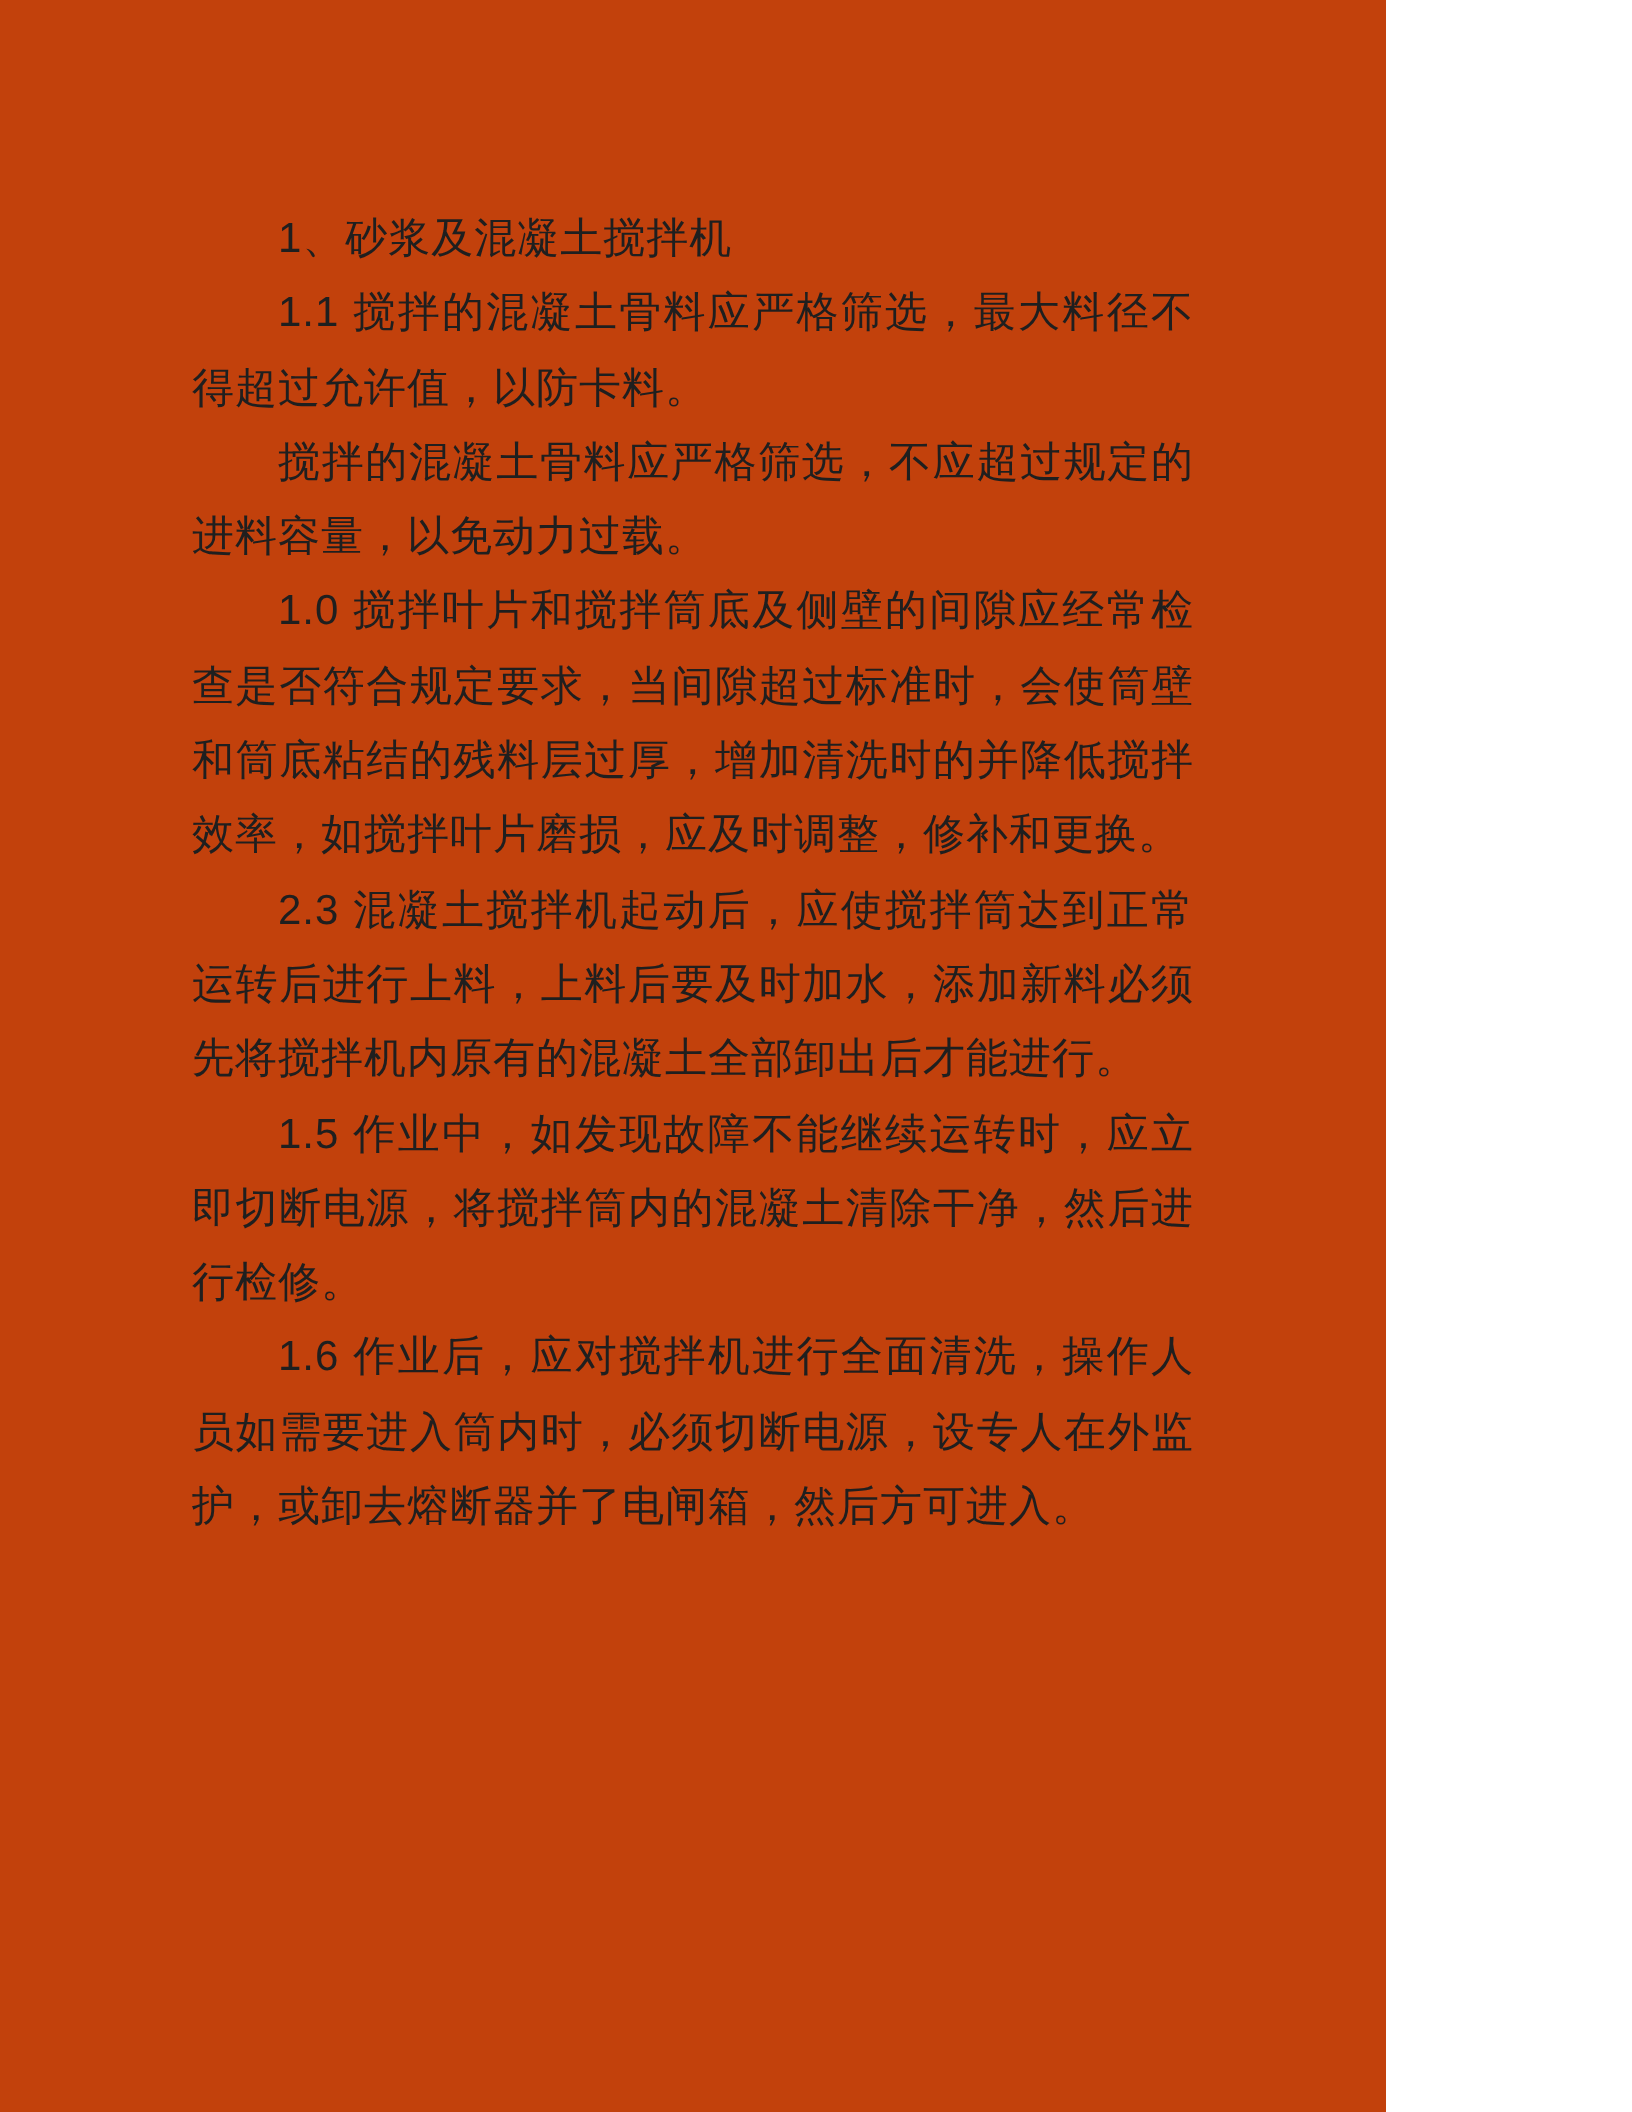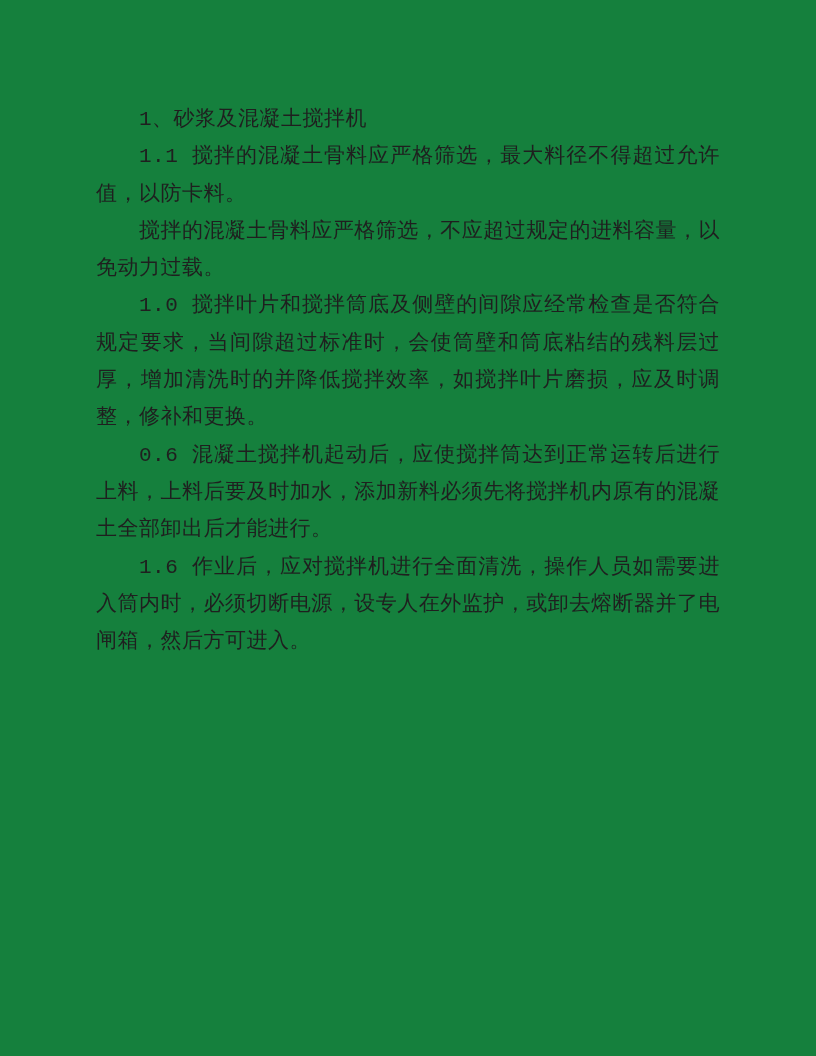--- a/index.html
+++ b/index.html
@@ -2,27 +2,27 @@
 <html><head>
 <meta charset="utf-8">
 <style>
   html, body {
     margin: 0;
     padding: 0;
     background: #ffffff;
   }
   .page {
     position: relative;
-    width: 816px;
+    width: 693px;
     height: 1056px;
     box-sizing: border-box;
-    background: #15803d;
+    background: #c2410c;
     padding: 101px 96px 0 96px;
     overflow: hidden;
-    font-family: Liberation Mono, monospace;
+    font-family: Liberation Sans, sans-serif;
     color: #1f1f1f;
   }
   .doc-body p {
     margin: 0;
     font-size: 21px;
     line-height: 37.3px;
     text-indent: 43px;
     text-align: justify;
     text-align-last: left;
     letter-spacing: 0.5px;
@@ -31,16 +31,17 @@
 </style>
 </head>
 <body>
 
 <div class="page">
   <div class="doc-body">
     <p>1、砂浆及混凝土搅拌机</p>
     <p>1.1 搅拌的混凝土骨料应严格筛选，最大料径不得超过允许值，以防卡料。</p>
     <p>搅拌的混凝土骨料应严格筛选，不应超过规定的进料容量，以免动力过载。</p>
     <p>1.0 搅拌叶片和搅拌筒底及侧壁的间隙应经常检查是否符合规定要求，当间隙超过标准时，会使筒壁和筒底粘结的残料层过厚，增加清洗时的并降低搅拌效率，如搅拌叶片磨损，应及时调整，修补和更换。</p>
-    <p>0.6 混凝土搅拌机起动后，应使搅拌筒达到正常运转后进行上料，上料后要及时加水，添加新料必须先将搅拌机内原有的混凝土全部卸出后才能进行。</p>
+    <p>2.3 混凝土搅拌机起动后，应使搅拌筒达到正常运转后进行上料，上料后要及时加水，添加新料必须先将搅拌机内原有的混凝土全部卸出后才能进行。</p>
+    <p>1.5 作业中，如发现故障不能继续运转时，应立即切断电源，将搅拌筒内的混凝土清除干净，然后进行检修。</p>
     <p>1.6 作业后，应对搅拌机进行全面清洗，操作人员如需要进入筒内时，必须切断电源，设专人在外监护，或卸去熔断器并了电闸箱，然后方可进入。</p>
   </div>
 </div>
 
 </body></html>

